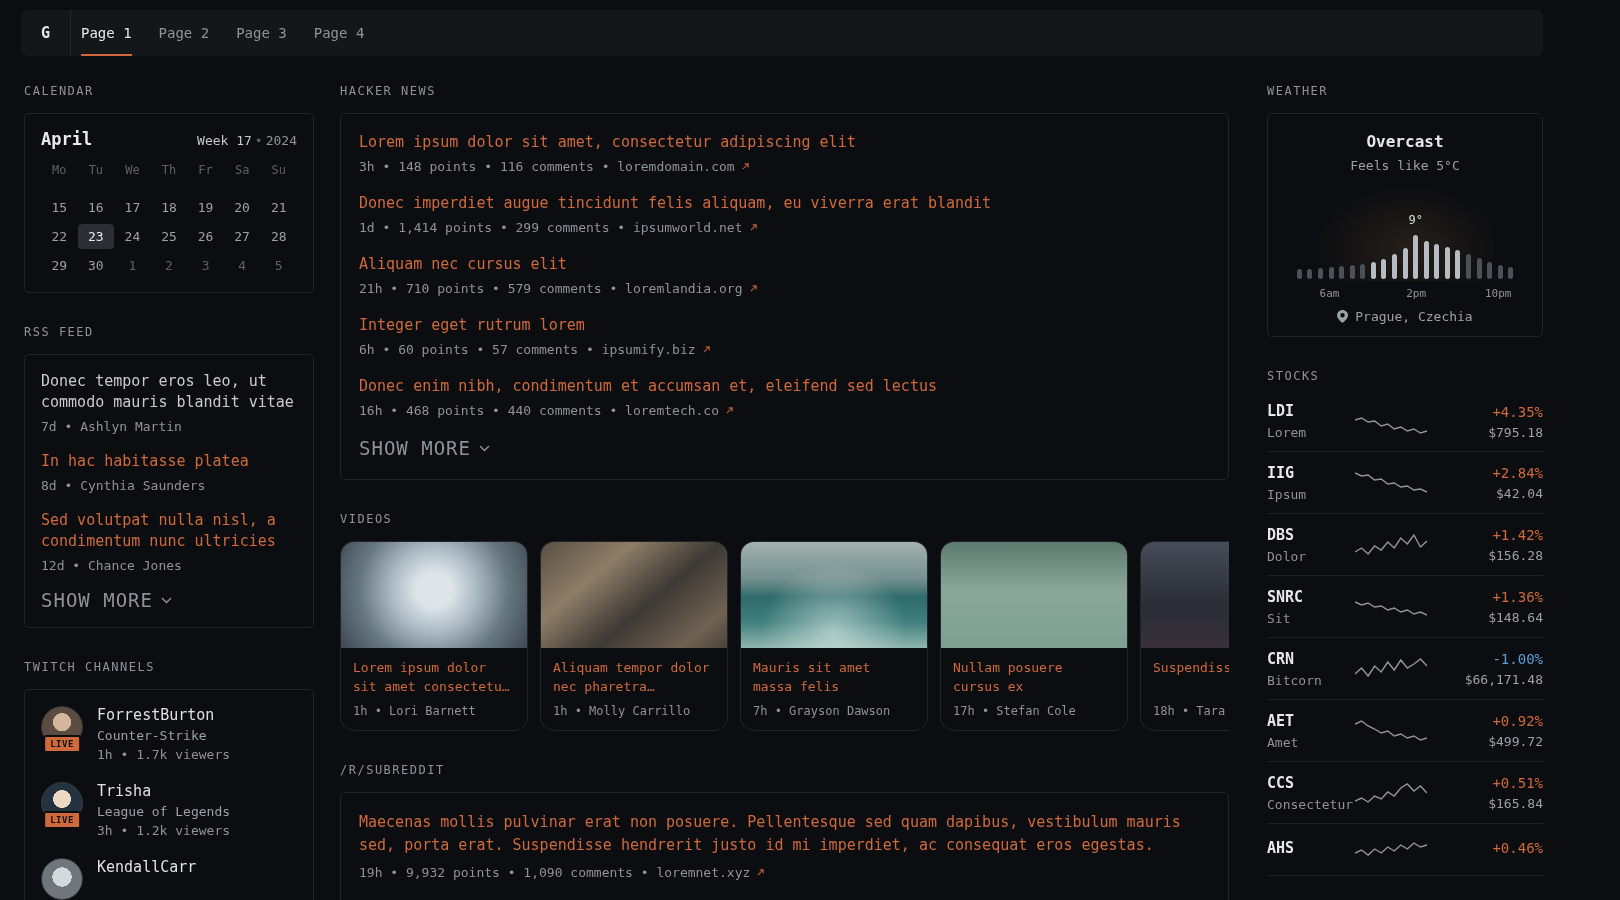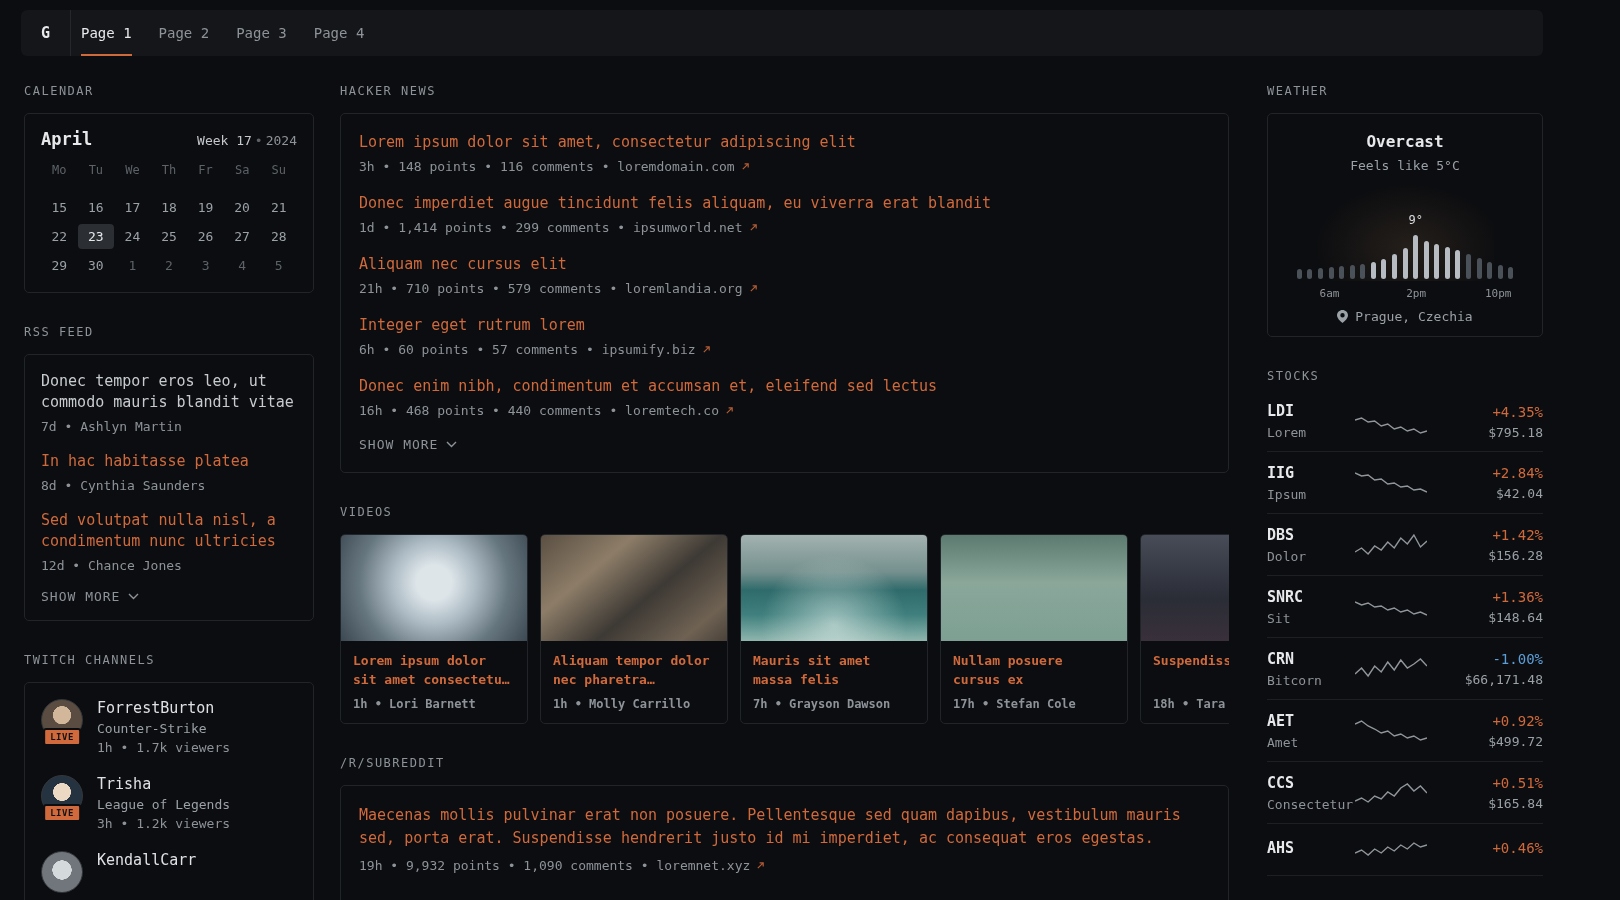--- a/index.html
+++ b/index.html
@@ -56,21 +56,21 @@
   .cal-day.dim{color:var(--text-dimmer);}
 
   
   .feed-card{padding:16px;}
   .feed-item{margin-bottom:17px;cursor:pointer;}
   .feed-item:last-of-type{margin-bottom:0;}
   .feed-title{margin:0 0 6px;font-size:15px;line-height:21px;font-weight:normal;color:var(--accent);}
   .feed-title.muted{color:#c7cbcf;}
   .feed-meta{margin:0;font-size:13px;color:var(--text-dim);}
   .show-more{display:flex;align-items:center;gap:8px;background:none;border:none;padding:0;
-    margin-top:16px;color:var(--text-dim);font-size:13px;letter-spacing:1px;cursor:pointer;}
+    margin-top:16px;color:var(--text-dim);font-size:19px;letter-spacing:1px;cursor:pointer;}
   .chev-icon{width:11px;height:7px;stroke:var(--text-dim);stroke-width:1.4;fill:none;}
 
   
   .channels-card{padding:16px;}
   .channel{display:flex;gap:14px;margin-bottom:20px;cursor:pointer;}
   .channel:last-of-type{margin-bottom:0;}
   .avatar-wrap{position:relative;width:42px;height:42px;flex:none;}
   .avatar{width:42px;height:42px;border-radius:50%;border:1px solid #34373b;}
   .avatar-1{background:radial-gradient(circle at 50% 38%, #d2b79a 0 28%, #5a4c40 29% 70%, #2c2a28 71%);}
   .avatar-2{background:radial-gradient(circle at 50% 40%, #ecd9c4 0 28%, #253341 29% 70%, #1c2026 71%);}
@@ -86,22 +86,22 @@
   .hn-card{padding:18px 18px 20px;}
   .hn-item{margin-bottom:19px;}
   .hn-title{margin:0 0 7px;font-size:15px;font-weight:normal;line-height:20px;color:var(--accent);cursor:pointer;}
   .hn-meta{margin:0;font-size:13px;color:var(--text-dim);display:flex;align-items:center;gap:6px;}
   .ext-icon{width:9px;height:9px;stroke:var(--accent);stroke-width:1.3;fill:none;opacity:0.85;}
   .reddit-card{padding:18px;}
   .reddit-card .hn-title{line-height:23px;margin-bottom:8px;}
 
   
   .videos-row{display:flex;gap:12px;overflow:hidden;}
-  .video-card{width:188px;flex:none;border:1px solid var(--border);border-radius:5px;overflow:hidden;
-    background:rgba(255,255,255,0.004);cursor:pointer;font-weight:bold;}
+  .video-card{width:188px;flex:none;border:1px solid var(--border);border-radius:14px;overflow:hidden;
+    background:rgba(255,255,255,0.004);cursor:pointer;}
   .video-thumb{height:106px;}
   .thumb-towers{background:radial-gradient(circle at 50% 45%, #dde5e9 0 16%, #adbbc4 38%, #66767f 68%, #3c4852 100%);}
   .thumb-camera{background:linear-gradient(140deg,#5a4f43 0%,#8d7d68 30%,#3d3934 58%,#6f6253 85%,#4a423a 100%);}
   .thumb-sea{background:radial-gradient(ellipse at 50% 85%, rgba(235,245,240,0.55), transparent 55%),
     linear-gradient(to bottom,#a3b2b0 0%,#74908e 35%,#2f6b6b 52%,#3f7f7d 75%,#8fb5ae 100%);}
   .thumb-canoe{background:linear-gradient(to bottom,#5d7a70 0%,#8aa79a 45%,#7da092 100%);}
   .thumb-fog{background:linear-gradient(to bottom,#474c58 0%,#2a2d36 60%,#39303a 100%);}
   .video-body{padding:10px 12px 12px;}
   .video-title{color:var(--accent);font-size:13px;line-height:19px;height:38px;overflow:hidden;margin-bottom:8px;}
   .video-meta{color:var(--text-dim);font-size:12px;}

